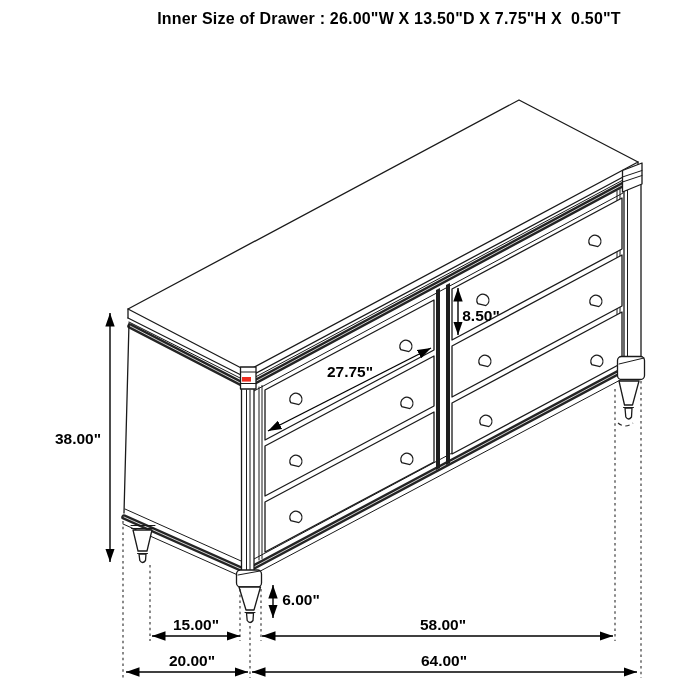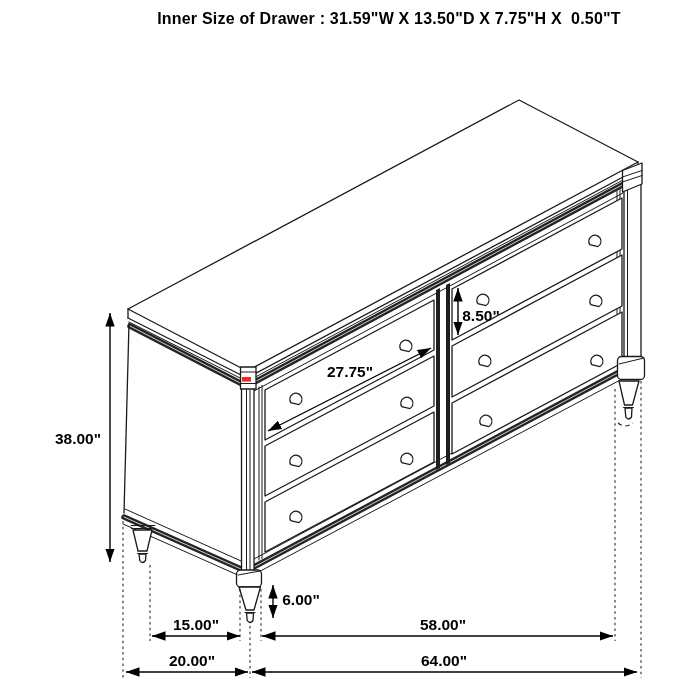--- a/index.html
+++ b/index.html
@@ -21,21 +21,21 @@
   .darkbar{fill:#1e1e1e;stroke:none;}
   .dim{stroke:#000;stroke-width:1.4;fill:none;}
   .dimtxt{font-family:"Liberation Sans",sans-serif;font-size:15.5px;font-weight:bold;fill:#000;text-anchor:middle;}
   .dot{fill:none;stroke:#2a2a2a;stroke-width:1.1;stroke-dasharray:2.5 3.2;}
   .dash{fill:none;stroke:#2a2a2a;stroke-width:1.1;stroke-dasharray:4.5 3.5;}
 </style>
 </head>
 <body>
 
 <div class="stage">
-  <div class="title">Inner Size of Drawer : 31.59"W X 13.50"D X 7.75"H X  0.50"T</div>
+  <div class="title">Inner Size of Drawer : 26.00"W X 13.50"D X 7.75"H X  0.50"T</div>
 
   <svg width="700" height="700" viewBox="0 0 700 700">
     <defs>
       <marker id="ah" markerUnits="userSpaceOnUse" markerWidth="14" markerHeight="10" viewBox="0 -5 14 10" refX="13.5" refY="0" orient="auto-start-reverse">
         <path d="M13.5,0 L0,-4.7 L0,4.7 Z" fill="#000"></path>
       </marker>
     </defs>
 
     <g>
 

